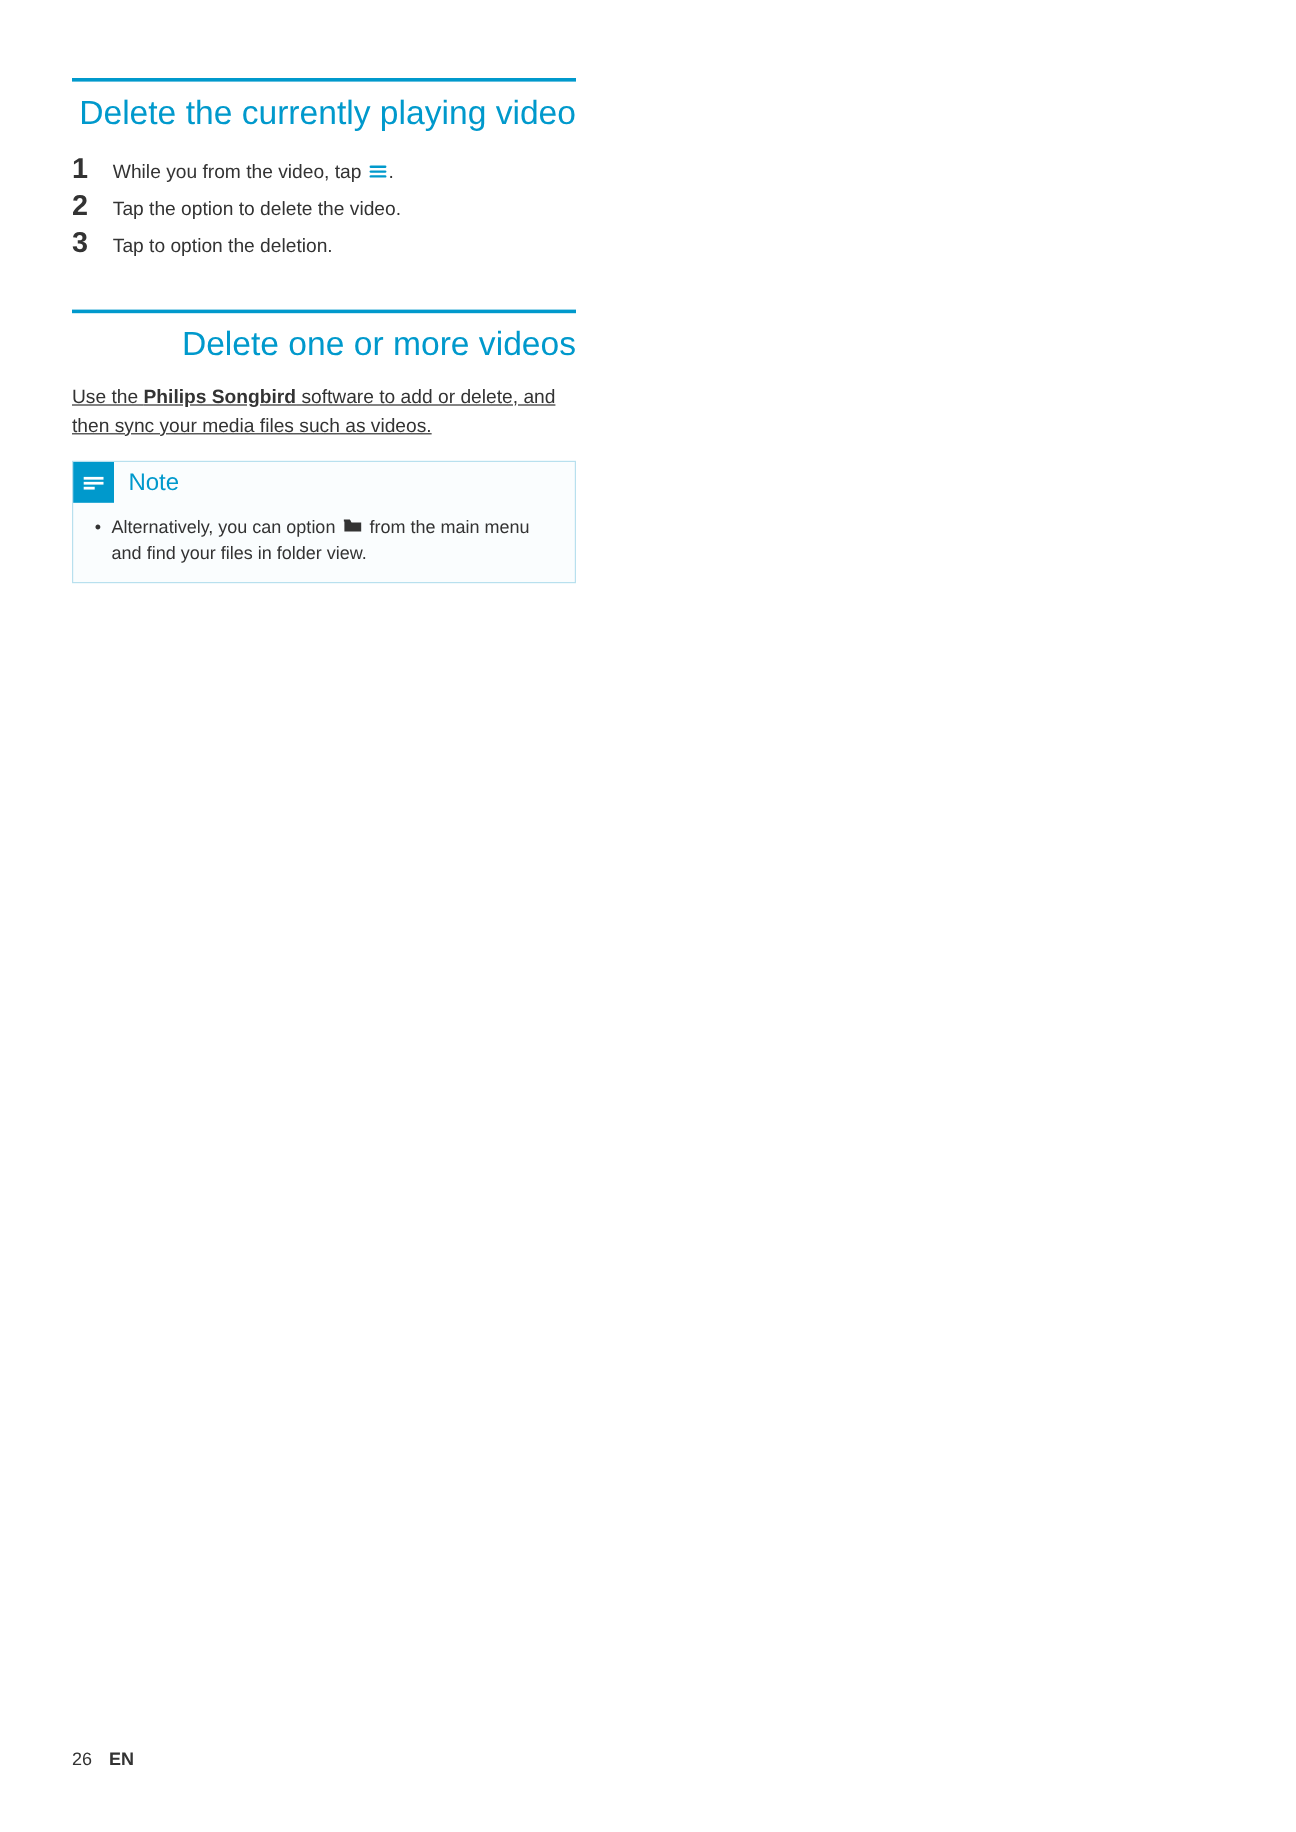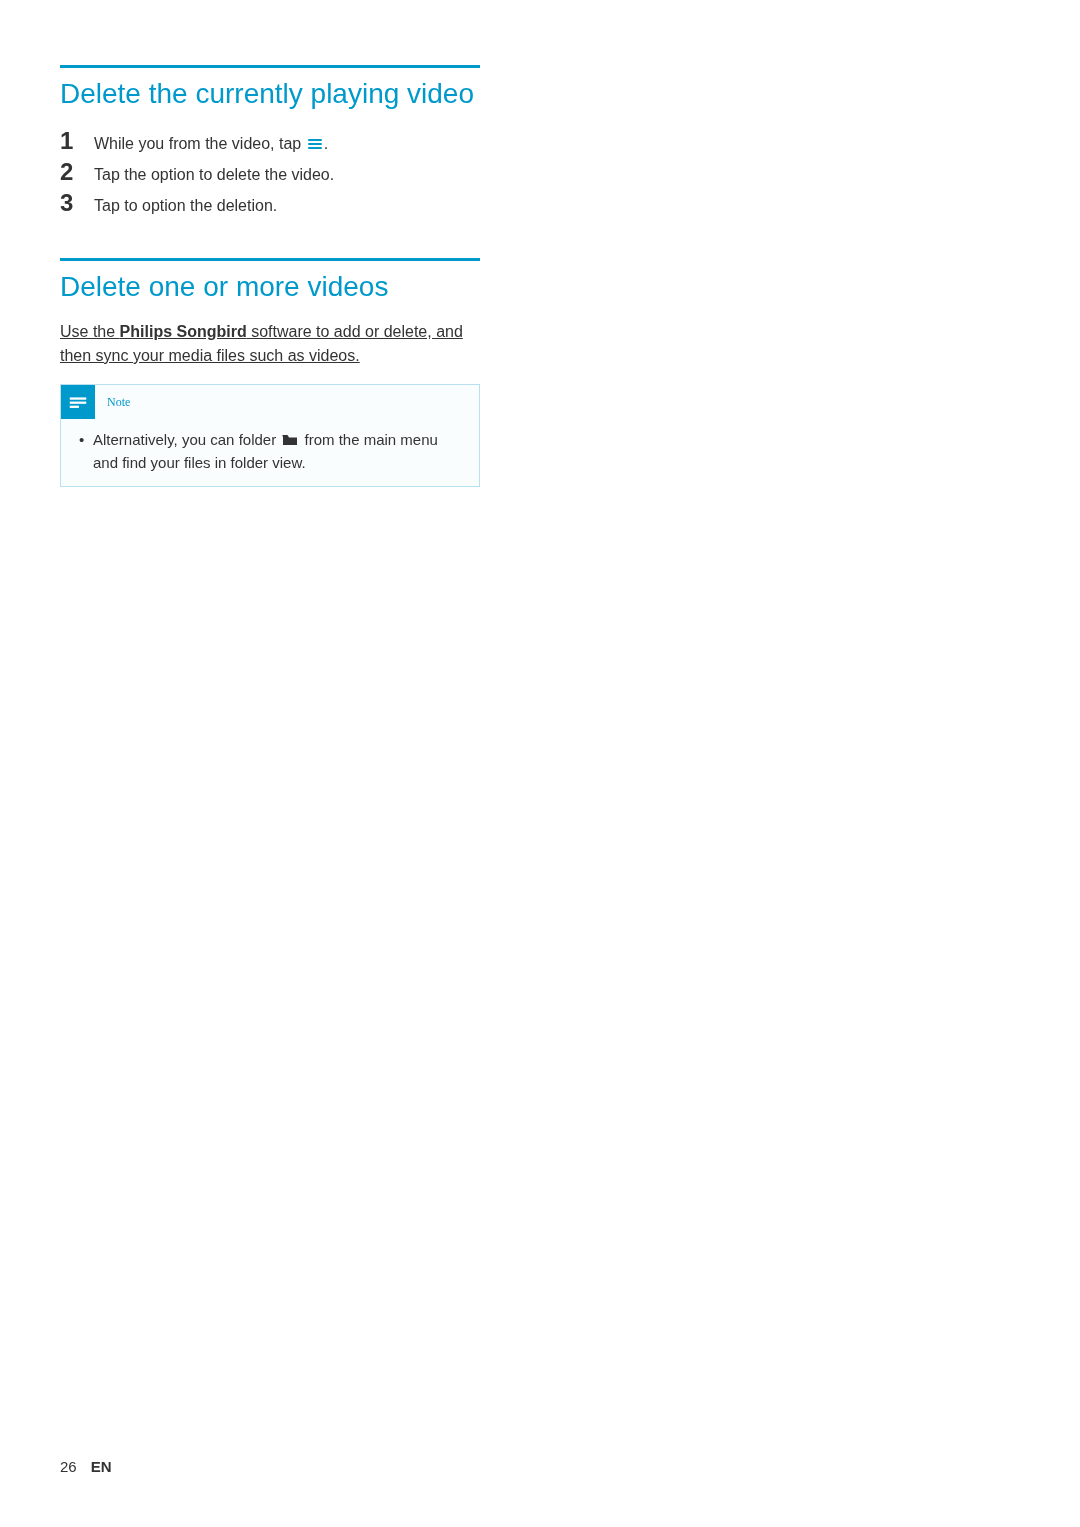--- a/index.html
+++ b/index.html
@@ -24,20 +24,21 @@
       width: 100%;
       margin-bottom: 8px;
     }
     .section-heading {
       color: #0099cc;
       font-size: 28px;
       font-weight: 400;
       line-height: 1.25;
       margin-bottom: 16px;
       font-family: 'Segoe UI', Arial, sans-serif;
+      text-align: right;
     }
     .steps {
       margin-bottom: 32px;
     }
     .step-row {
       display: flex;
       align-items: baseline;
       margin-bottom: 2px;
     }
     .step-num {
@@ -97,23 +98,23 @@
       align-items: center;
       justify-content: center;
       flex-shrink: 0;
     }
     .note-icon-wrap svg {
       width: 22px;
       height: 22px;
     }
     .note-title {
       color: #0099cc;
-      font-size: 12px;
+      font-size: 20px;
       padding-left: 12px;
-      font-family: Liberation Serif, serif;
+      font-family: Liberation Sans, sans-serif;
     }
     .note-body {
       padding: 10px 18px 12px 18px;
       font-size: 15px;
       color: #333;
       line-height: 1.45;
       font-family: 'Segoe UI', Arial, sans-serif;
     }
     .note-bullet {
       display: flex;
@@ -186,21 +187,21 @@
             <rect x="3" y="11.5" width="18" height="2.5" fill="#fff"></rect>
             <rect x="3" y="16" width="10" height="2.5" fill="#fff"></rect>
           </svg>
         </div>
         <div class="note-title">Note</div>
       </div>
       <div class="note-body">
         <div class="note-bullet">
           <div class="dot">•</div>
           <div>
-            <span>Alternatively, you can folder </span><span class="folder-icon"><svg width="16" height="12" viewBox="0 0 16 12">
+            <span>Alternatively, you can option </span><span class="folder-icon"><svg width="16" height="12" viewBox="0 0 16 12">
                   <path d="M1 2 L6 2 L7 3.5 L15 3.5 L15 11 L1 11 Z M1 2 L1 11" fill="#333"></path>
                   <path d="M0.5 1 L5.5 1 L6.5 2.5 L0.5 2.5 Z" fill="#333"></path>
                 </svg></span><span> from the main menu and find your files in folder view.</span>
           </div>
         </div>
       </div>
     </div>
   </div>
 
 </div>

